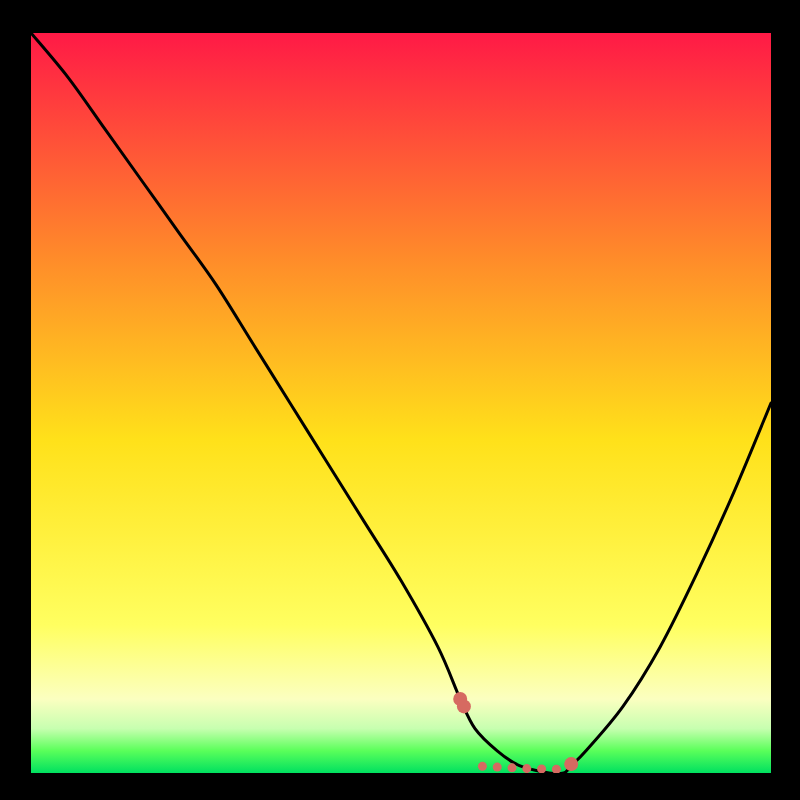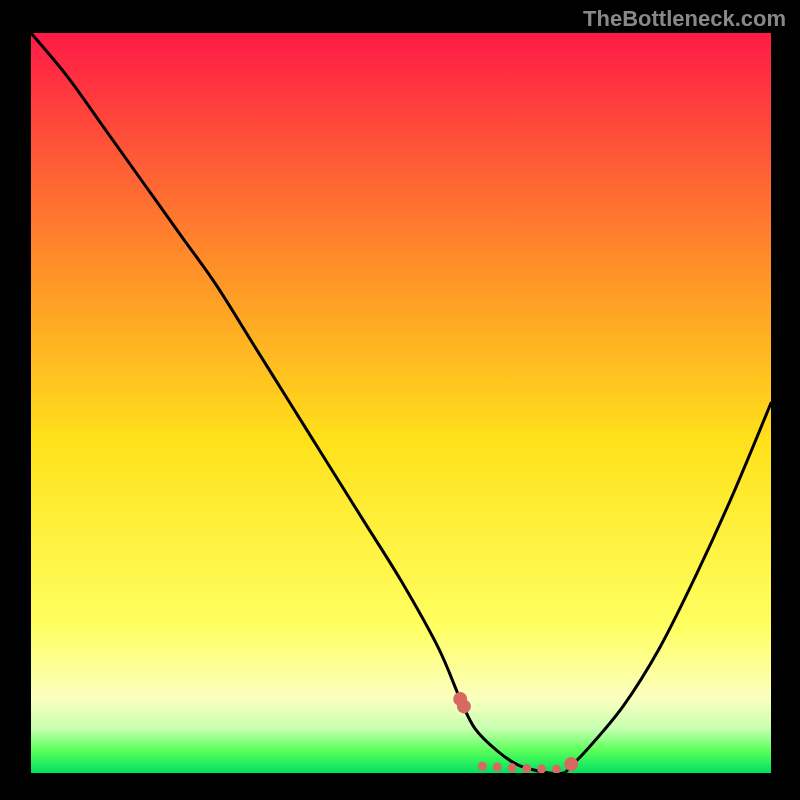--- a/index.html
+++ b/index.html
@@ -32,21 +32,20 @@
     top: 33px;
     width: 740px;
     height: 740px;
   }
   svg { display: block; }
 </style>
 </head>
 <body>
 
 <div class="stage">
-  <div class="watermark">TheBottleneck.com</div>
 
   <div class="plot-wrap">
     <svg id="chart-svg" width="740" height="740" viewBox="0 0 740 740">
       <defs>
         <linearGradient id="bg-grad" x1="0" y1="0" x2="0" y2="1">
           <stop id="g0" offset="0%" stop-color="#ff1a46"></stop>
           <stop id="g1" offset="30%" stop-color="#ff8a2a"></stop>
           <stop id="g2" offset="55%" stop-color="#ffe11a"></stop>
           <stop id="g3" offset="80%" stop-color="#ffff60"></stop>
           <stop id="g4" offset="90%" stop-color="#fbffc0"></stop>

